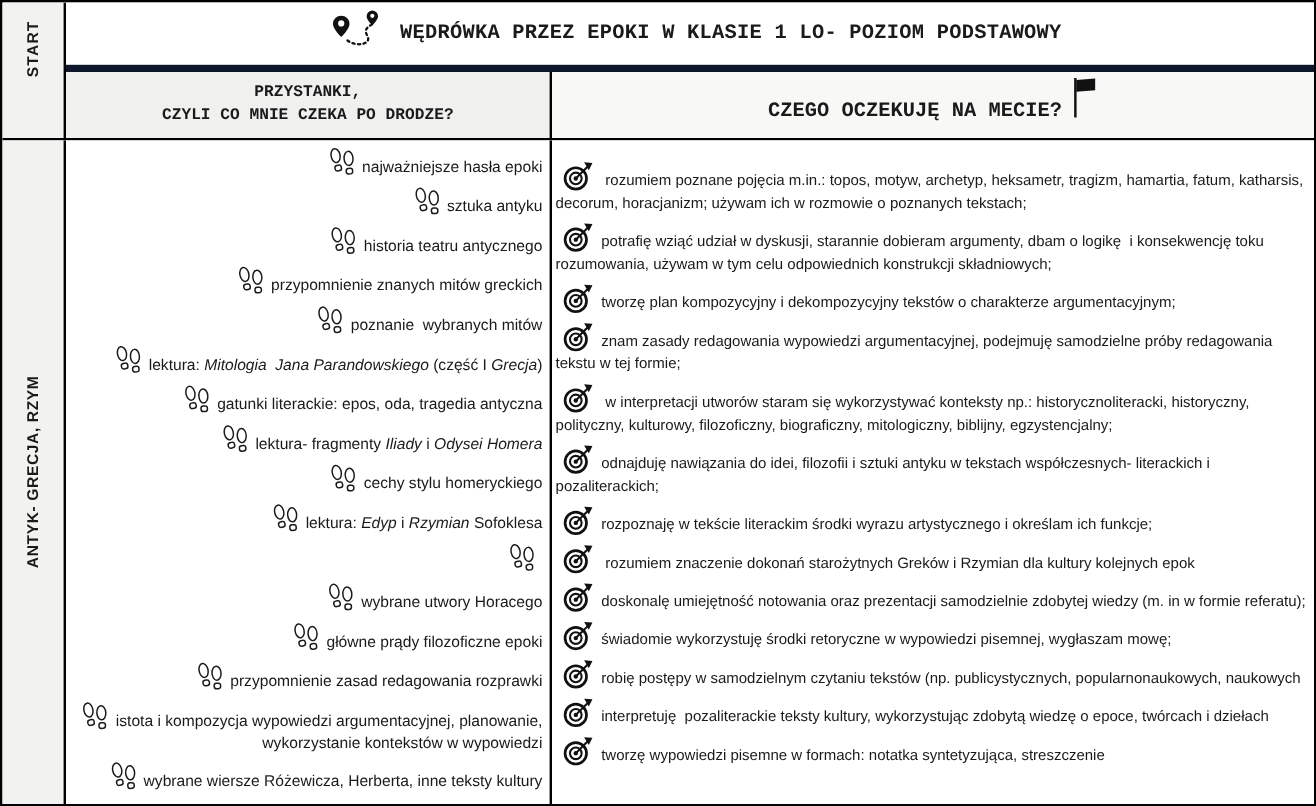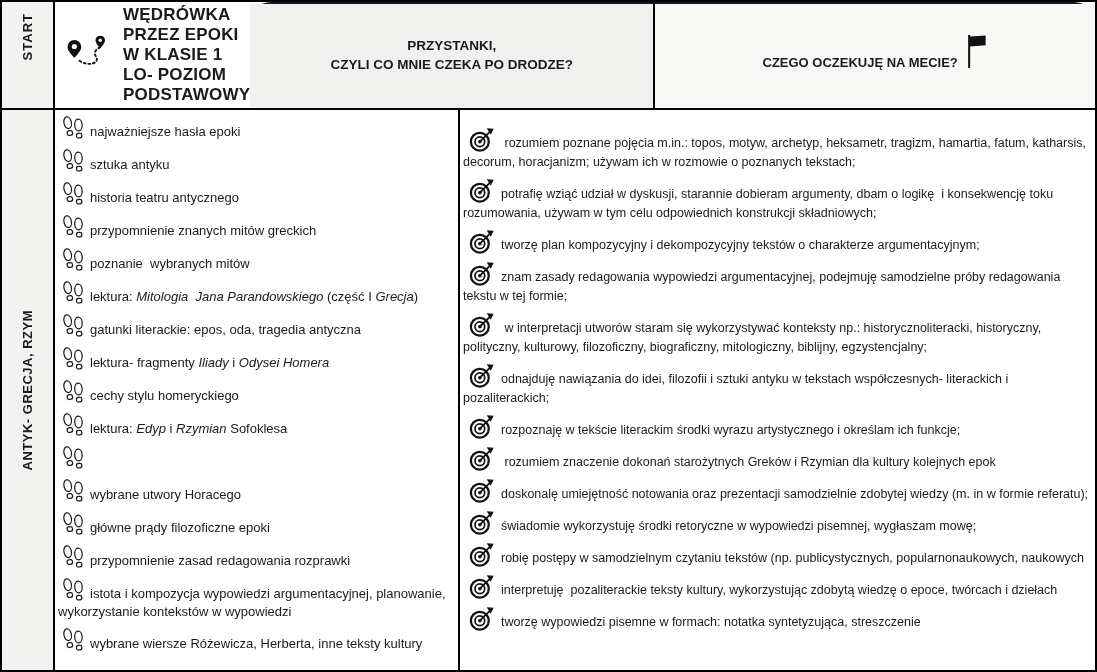--- a/index.html
+++ b/index.html
@@ -20,58 +20,58 @@
     background:#f2f2f1;
     display:flex; align-items:center; justify-content:center;
     padding-bottom:36px;
   }
   .v-text {
     writing-mode:vertical-rl;
     transform:rotate(180deg);
     font-weight:bold; font-size:13px; letter-spacing:1px;
     white-space:nowrap;
   }
-  .top-right { flex:1; display:flex; flex-direction:row; min-width:0; }
+  .top-right { flex:1; display:flex; flex-direction:column; min-width:0;font-family:Liberation Mono, monospace; }
   .title-row {
     flex:0 0 52px;
     display:flex; align-items:center; justify-content:center;
     gap:12px; background:#ffffff;
   }
   .page-title { font-weight:bold; font-size:17px; letter-spacing:0.2px; }
-  .headers-row { flex:1; display:flex; border-top:2px solid #0f172a;border-radius:21px; }
+  .headers-row { flex:1; display:flex; border-top:6px solid #0f172a; }
   .col1-header {
     width:405px; flex:0 0 405px;
     border-right:2px solid #000;
     background:#f0f0ef;
     display:flex; flex-direction:column; align-items:center; justify-content:center;
     font-weight:bold; font-size:13.5px; line-height:1.4; text-align:center;
   }
   .col2-header {
     flex:1; background:#f8f8f7;
     display:flex; align-items:center; justify-content:center;
-    font-weight:bold; font-size:13px;
+    font-weight:bold; font-size:17px;
     padding-top:12px;
   }
   .col2-header .flag-wrap { margin-left:8px; transform:translateY(-9px); }
   .body-band { flex:1; display:flex; border-top:2px solid #000; min-height:0; }
   .epoch-cell {
     width:53px; flex:0 0 53px;
     border-right:2px solid #000;
     background:#f2f2f1;
     display:flex; align-items:center; justify-content:center;
   }
   .epoch-cell .v-text { letter-spacing:0.5px; }
   .col1-body {
     width:405px; flex:0 0 405px;
     border-right:2px solid #000;
     padding:5px 6px 0 3px;
     overflow:hidden; background:#fff;
   }
   .col2-body { flex:1; padding:17px 2px 0 3px; overflow:hidden; background:#fff; }
-  .stop-item { font-size:13px; line-height:17px; margin-bottom:7px; }
+  .stop-item { font-size:13px; line-height:17px; margin-bottom:7px;text-align:right; }
   .stop-item svg { vertical-align:-5px; margin:0 4px 0 4px; }
   .stop-text { white-space:pre-wrap; }
   .goal-item { font-size:12.5px; line-height:19px; margin-bottom:6px; }
   .goal-item svg { vertical-align:-6px; margin:0 6px 0 6px; }
   .goal-text { white-space:pre-wrap; }
   i { }
 </style>
 </head>
 <body>
 

